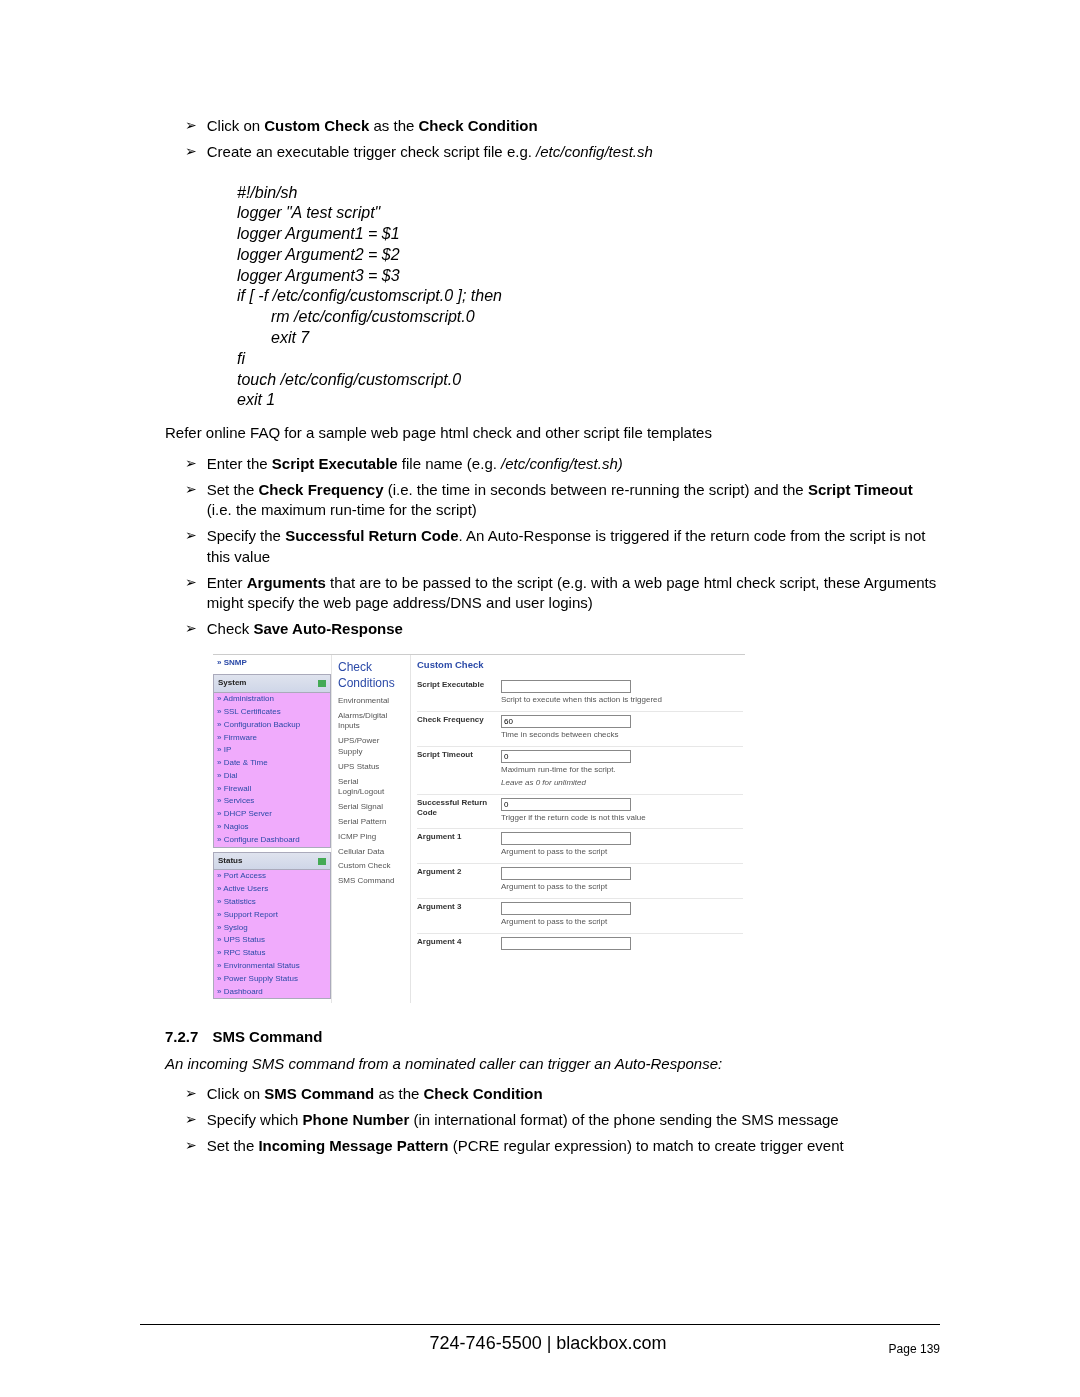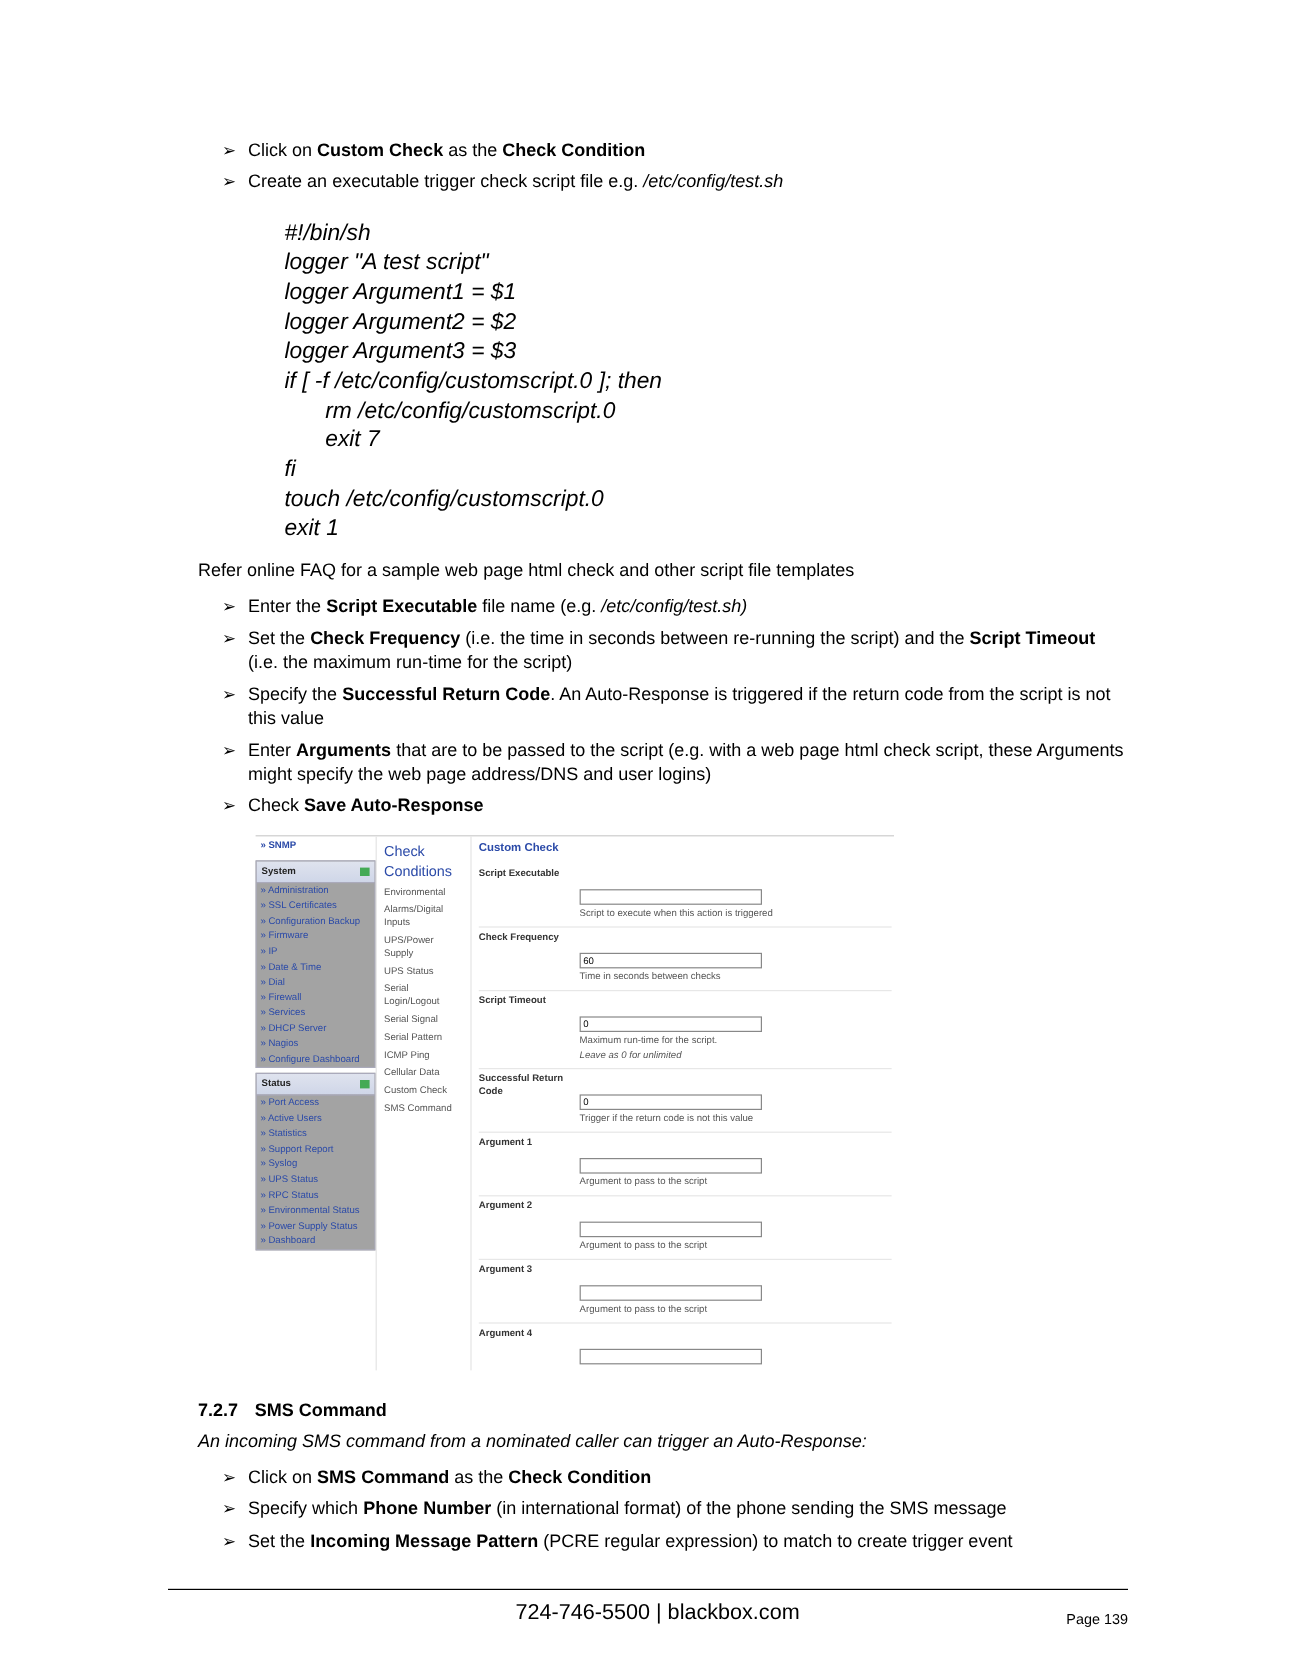--- a/index.html
+++ b/index.html
@@ -27,45 +27,45 @@
   .bullet-item .arrow {
     flex: 0 0 auto;
     margin-right: 10px;
     font-size: 14px;
     color: #000;
   }
   .bullet-item .txt { flex: 1 1 auto; }
   .script-block {
     margin: 20px 0 12px 72px;
     font-style: italic;
-    font-size: 19px;
+    font-size: 16px;
     line-height: 1.3;
   }
   .script-line { white-space: pre; }
   .script-line.ind { padding-left: 34px; font-style: italic; }
   .plain { margin: 10px 0 10px 0; }
   .sect-head { margin: 24px 0 6px 0; }
   .sect-num { font-weight: bold; margin-right: 14px; }
   .sect-title { font-weight: bold; }
   b { font-weight: bold; }
 
   
   .screenshot {
     margin: 14px 0 18px 48px;
     width: 532px;
     font-family: Arial, Helvetica, sans-serif;
     font-size: 8px;
     color: #333;
     border-top: 1px solid #ccc;
     display: flex;
   }
-  .ss-side { width: 100px; flex: 0 0 auto; }
+  .ss-side { width: 118px; flex: 0 0 auto; }
   .ss-sidepanel {
     border: 1px solid #aab;
-    background: #a3a3a3;
+    background: #f0abfc;
     margin-bottom: 4px;
   }
   .ss-sidehead {
     background: linear-gradient(#dfe3ee, #cfd6e8);
     color: #222;
     font-weight: bold;
     font-size: 8px;
     padding: 3px 4px;
     border-bottom: 1px solid #aab;
     display: flex;
@@ -94,22 +94,22 @@
   }
   .ss-form-title { color:#2b4aa8; font-weight:bold; font-size:9.5px; margin-bottom:6px; }
   .ss-row {
     display:flex; align-items:flex-start; border-bottom:1px solid #e7e7e7;
     padding: 3px 0 5px 0; gap:4px;
   }
   .ss-row.last { border-bottom:none; }
   .ss-label { width:80px; flex:0 0 auto; font-weight:bold; color:#333; font-size:8px; }
   .ss-field { flex:1 1 auto; }
   .ss-input {
-    width: 152px; height: 13px; border:1px solid #888; background:#fff;
-    padding: 0 2px; font-size:8px; box-sizing:border-box; color:#000;margin-top:18px;
+    width: 130px; height: 13px; border:1px solid #888; background:#fff;
+    padding: 0 2px; font-size:8px; box-sizing:border-box; color:#000;
   }
   .ss-hint { display:block; color:#555; font-size:8px; margin-top:2px; }
   .ss-hint-italic { font-style: italic; }
 
   hr.footer-rule {
     position: absolute; left: 140px; right: 140px; bottom: 72px;
     border: none; border-top: 1px solid #000; margin:0;
   }
   .footer {
     position: absolute; left: 16px; right: 0; bottom: 42px;

